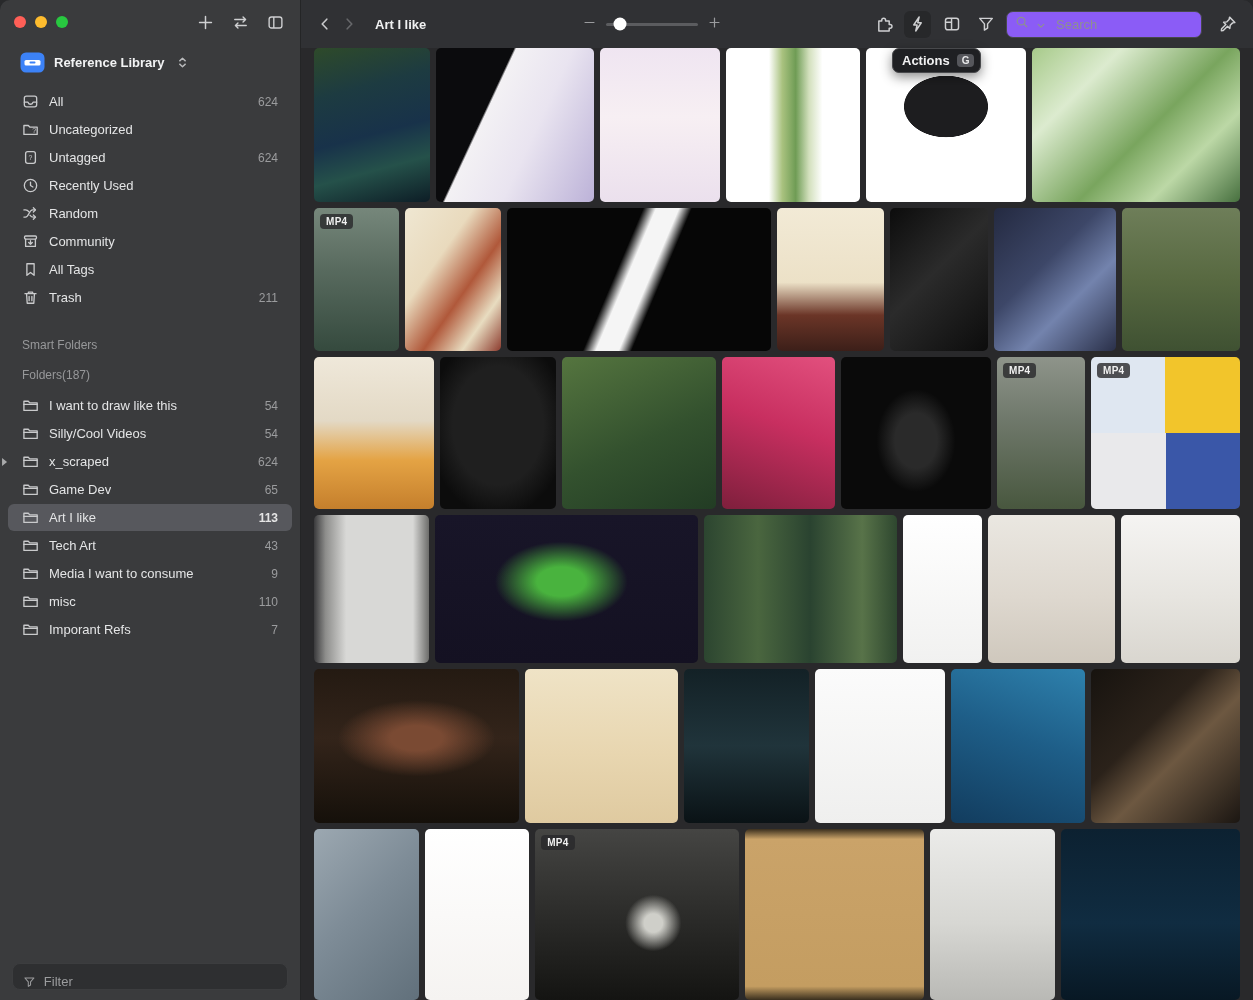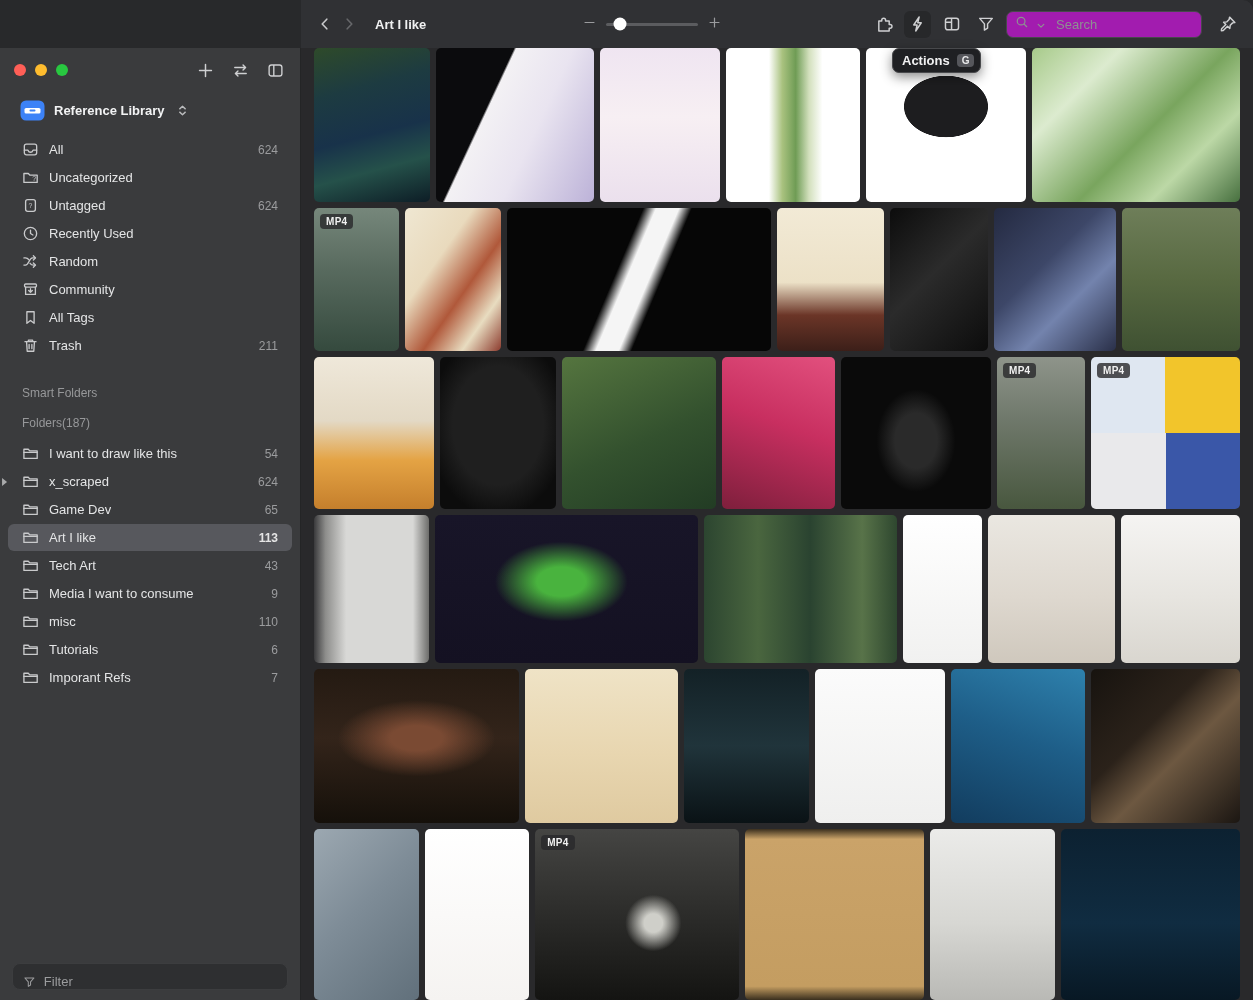--- a/index.html
+++ b/index.html
@@ -7,21 +7,21 @@
   body {
     font-family:"Liberation Sans", sans-serif;
     background:#28292b; color:#e4e5e6;
     overflow:hidden; border-radius:10px 10px 0 0;
   }
   .app { display:flex; width:100%; height:100%; }
 
   
   .sidebar {
     width:301px; min-width:301px; background:#3a3b3d;
-    border-right:1px solid #242526; display:flex; flex-direction:column;margin-top:48px;
+    border-right:1px solid #242526; display:flex; flex-direction:column;
   }
   .chrome-row { height:44px; display:flex; align-items:center; padding:0 14px; }
   .lights { display:flex; gap:9px; }
   .light { width:12px; height:12px; border-radius:50%; }
   .light.red{ background:#ff5f57; } .light.yellow{ background:#febc2e; } .light.green{ background:#28c840; }
   .chrome-icons { margin-left:auto; display:flex; gap:13px; }
   .icon-btn { width:22px; height:22px; display:flex; align-items:center; justify-content:center; color:#cfd0d2; }
   .icon-btn svg { width:17px; height:17px; }
 
   .lib-row { height:36px; display:flex; align-items:center; padding:0 20px; gap:9px; margin-bottom:8px; }
@@ -75,21 +75,21 @@
   .z-track { width:92px; height:3px; background:#5b5c5f; border-radius:2px; position:relative; }
   .z-thumb { position:absolute; top:50%; left:14px; transform:translate(-50%,-50%);
     width:13px; height:13px; background:#ffffff; border-radius:50%; }
 
   .tb-right { margin-left:auto; display:flex; align-items:center; gap:7px; }
   .tb-icon { width:27px; height:27px; border-radius:6px; display:flex; align-items:center; justify-content:center; color:#cfd0d2; }
   .tb-icon svg { width:18px; height:18px; }
   .tb-icon.active { background:#27282a; }
 
   .search-box {
-    width:196px; height:27px; background:#a21caf; border:1px solid #47484b; border-radius:7px;
+    width:196px; height:27px; background:#8b5cf6; border:1px solid #47484b; border-radius:7px;
     display:flex; align-items:center; padding:0 8px; gap:8px; color:#8e8f92;
   }
   .search-box .mag svg { width:14px; height:14px; }
   .search-box .chev svg { width:8px; height:6px; }
   .search-box input { background:transparent; border:none; outline:none; color:#e4e5e6;
     font-size:13px; font-family:inherit; width:100%; margin-left:3px; }
   .search-box input::placeholder { color:#8e8f92; }
   .pin-btn { margin-left:5px; }
 
   .tooltip {
@@ -248,20 +248,30 @@
           <span class="sb-ico">
             <svg viewBox="0 0 16 16" width="17" height="17" fill="none" stroke="currentColor" stroke-width="1.25" stroke-linecap="round" stroke-linejoin="round">
               <path d="M1.8 12.6V4h4.1l1.4 1.5h7v7.1z"></path>
               <path d="M1.8 7h12.5"></path>
             </svg>
           </span>
           <span class="sb-label">I want to draw like this</span>
           <span class="sb-count">54</span>
         </div>
         <div class="sb-row">
+          <span class="sb-ico">
+            <svg viewBox="0 0 16 16" width="17" height="17" fill="none" stroke="currentColor" stroke-width="1.25" stroke-linecap="round" stroke-linejoin="round">
+              <path d="M1.8 12.6V4h4.1l1.4 1.5h7v7.1z"></path>
+              <path d="M1.8 7h12.5"></path>
+            </svg>
+          </span>
+          <span class="sb-label">Silly/Cool Videos</span>
+          <span class="sb-count">54</span>
+        </div>
+        <div class="sb-row">
           <span class="sb-tri">
             <svg viewBox="0 0 12 12" width="10" height="10">
               <path d="M2.5 1.2l6 4.8-6 4.8z" fill="currentColor" stroke="none"></path>
             </svg>
           </span>
           <span class="sb-ico">
             <svg viewBox="0 0 16 16" width="17" height="17" fill="none" stroke="currentColor" stroke-width="1.25" stroke-linecap="round" stroke-linejoin="round">
               <path d="M1.8 12.6V4h4.1l1.4 1.5h7v7.1z"></path>
               <path d="M1.8 7h12.5"></path>
             </svg>
@@ -311,30 +321,20 @@
         </div>
         <div class="sb-row">
           <span class="sb-ico">
             <svg viewBox="0 0 16 16" width="17" height="17" fill="none" stroke="currentColor" stroke-width="1.25" stroke-linecap="round" stroke-linejoin="round">
               <path d="M1.8 12.6V4h4.1l1.4 1.5h7v7.1z"></path>
               <path d="M1.8 7h12.5"></path>
             </svg>
           </span>
           <span class="sb-label">misc</span>
           <span class="sb-count">110</span>
-        </div>
-        <div class="sb-row">
-          <span class="sb-ico">
-            <svg viewBox="0 0 16 16" width="17" height="17" fill="none" stroke="currentColor" stroke-width="1.25" stroke-linecap="round" stroke-linejoin="round">
-              <path d="M1.8 12.6V4h4.1l1.4 1.5h7v7.1z"></path>
-              <path d="M1.8 7h12.5"></path>
-            </svg>
-          </span>
-          <span class="sb-label">Tutorials</span>
-          <span class="sb-count">6</span>
         </div>
         <div class="sb-row">
           <span class="sb-ico">
             <svg viewBox="0 0 16 16" width="17" height="17" fill="none" stroke="currentColor" stroke-width="1.25" stroke-linecap="round" stroke-linejoin="round">
               <path d="M1.8 12.6V4h4.1l1.4 1.5h7v7.1z"></path>
               <path d="M1.8 7h12.5"></path>
             </svg>
           </span>
           <span class="sb-label">Imporant Refs</span>
           <span class="sb-count">7</span>

